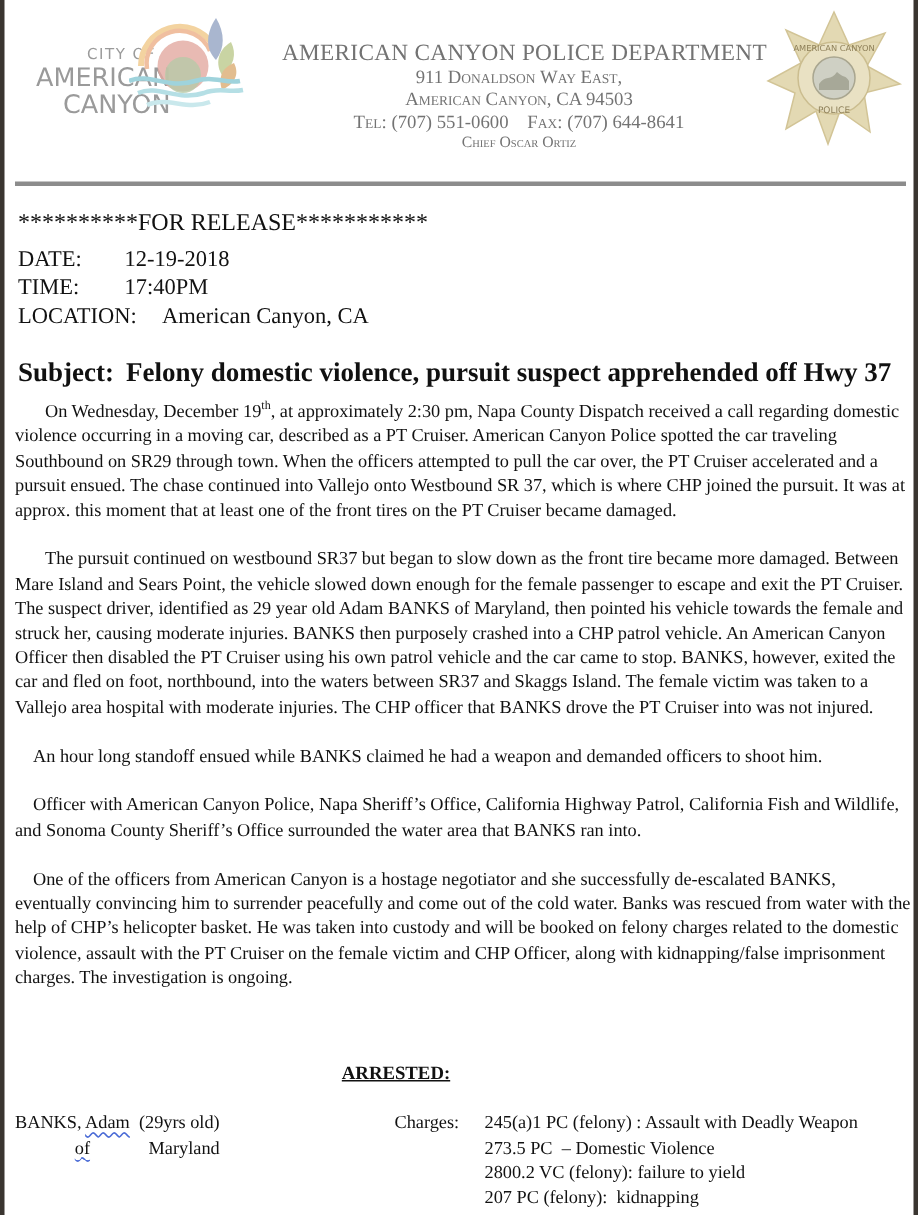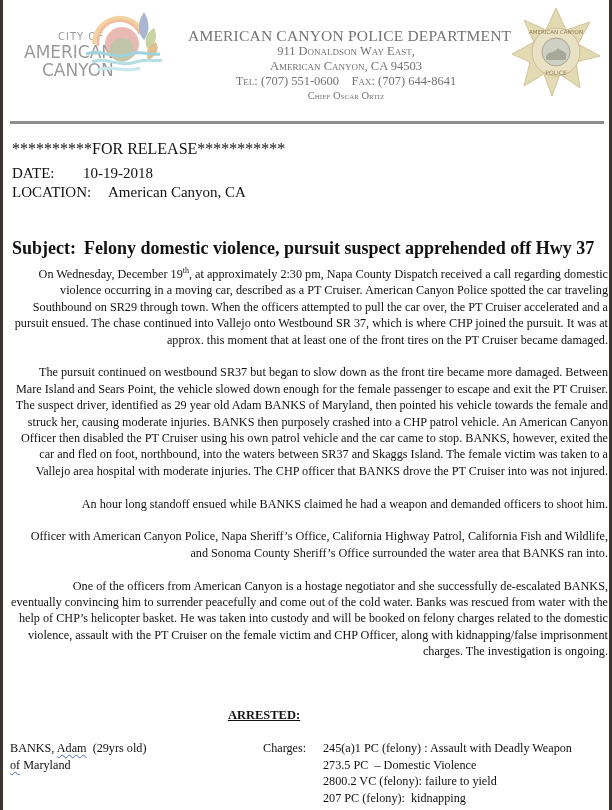--- a/index.html
+++ b/index.html
@@ -74,32 +74,32 @@
   .subject {
     position: absolute; left: 12px; top: 238px; font-size: 18px; font-weight: bold;
     white-space: nowrap;
   }
   .subject .lbl { display: inline-block; width: 72px; }
 
   .body {
     position: absolute; left: 10px; top: 266px; width: 598px;
     font-size: 12.2px; line-height: 16.4px;
   }
-  .body p { margin: 0 0 16.4px 0; text-indent: 20px; text-align: right; }
+  .body p { margin: 0 0 16.4px 0; text-indent: 20px; text-align: left; }
   .body p.small-indent { text-indent: 12px; }
   sup { font-size: 8px; line-height: 0; }
 
   .arrested-title {
     position: absolute; left: 0; width: 528px; top: 708px;
     text-align: center; font-size: 12.5px; font-weight: bold; text-decoration: underline;
   }
   .suspect {
     position: absolute; left: 10px; top: 740px; font-size: 12.2px; line-height: 16.5px;
   }
-  .suspect .row { display:block; white-space: nowrap; }
+  .suspect .row { display:block; white-space: nowrap; text-align: right; }
   .squiggle {
     text-decoration: underline wavy #4a6bd6; text-decoration-thickness: 1px;
     text-underline-offset: 2px;
   }
   .charges {
     position: absolute; left: 263px; top: 740px; font-size: 12.2px; line-height: 16.5px;
   }
   .charges .lbl { position: absolute; left: 0; top: 0; }
   .charges .list { position: absolute; left: 60px; top: 0; white-space: nowrap; }
   .charges .list span { display: block; }
@@ -147,21 +147,24 @@
   <text x="46" y="69" font-size="6" text-anchor="middle" fill="#8d7f58" font-family="DejaVu Sans, sans-serif">POLICE</text>
 </svg>
 
 <div class="rule" style="width: 594px; left: 10px;"></div>
 <div style="position:absolute;left:10px;top:26px;"></div>
 
 <div class="release">**********FOR RELEASE***********</div>
 
 <div class="meta">
   <span class="row">
-    <span class="lbl date">DATE:</span><span>10-19-2018</span>
+    <span class="lbl date">DATE:</span><span>12-19-2018</span>
+  </span>
+  <span class="row">
+    <span class="lbl time">TIME:</span><span>17:40PM</span>
   </span>
   <span class="row">
     <span class="lbl loc">LOCATION:</span><span>American Canyon, CA</span>
   </span>
 </div>
 
 <div class="subject">
   <span class="lbl">Subject:</span><span>Felony domestic violence, pursuit suspect apprehended off Hwy 37</span>
 </div>
 
@@ -170,21 +173,21 @@
   <p>The pursuit continued on westbound SR37 but began to slow down as the front tire became more damaged.  Between Mare Island and Sears Point, the vehicle slowed down enough for the female passenger to escape and exit the PT Cruiser.  The suspect driver, identified as 29 year old Adam BANKS of Maryland, then pointed his vehicle towards the female and struck her, causing moderate injuries.  BANKS then purposely crashed into a CHP patrol vehicle.  An American Canyon Officer then disabled the PT Cruiser using his own patrol vehicle and the car came to stop.  BANKS, however, exited the car and fled on foot, northbound, into the waters between SR37 and Skaggs Island.  The female victim was taken to a Vallejo area hospital with moderate injuries.   The CHP officer that BANKS drove the PT Cruiser into was not injured.</p>
   <p class="small-indent">An hour long standoff ensued while BANKS claimed he had a weapon and demanded officers to shoot him.</p>
   <p class="small-indent">Officer with American Canyon Police, Napa Sheriff’s Office, California Highway Patrol, California Fish and Wildlife, and Sonoma County Sheriff’s Office surrounded the water area that BANKS ran into.</p>
   <p class="small-indent">One of the officers from American Canyon is a hostage negotiator and she successfully de-escalated BANKS, eventually convincing him to surrender peacefully and come out of the cold water.  Banks was rescued from water with the help of CHP’s helicopter basket.  He was taken into custody and will be booked on felony charges related to the domestic violence, assault with the PT Cruiser on the female victim and CHP Officer, along with kidnapping/false imprisonment charges.  The investigation is ongoing.</p>
 </div>
 
 <div class="arrested-title">ARRESTED:</div>
 
 <div class="suspect">
   <span class="row"><span style="white-space:pre;">BANKS, </span><span class="squiggle">Adam</span><span style="white-space:pre;">  (29yrs old)</span></span>
-  <span class="row"><span class="squiggle">of</span><span style="white-space:pre;"> Maryland</span></span>
+  <span class="row"><span class="squiggle">of</span><span style="white-space:pre;padding-left:36px;"> Maryland</span></span>
 </div>
 
 <div class="charges">
   <span class="lbl">Charges:</span>
   <div class="list">
     <span style="white-space:pre;">245(a)1 PC (felony) : Assault with Deadly Weapon</span>
     <span style="white-space:pre;">273.5 PC  – Domestic Violence</span>
     <span style="white-space:pre;">2800.2 VC (felony): failure to yield</span>
     <span style="white-space:pre;">207 PC (felony):  kidnapping</span>
   </div>

